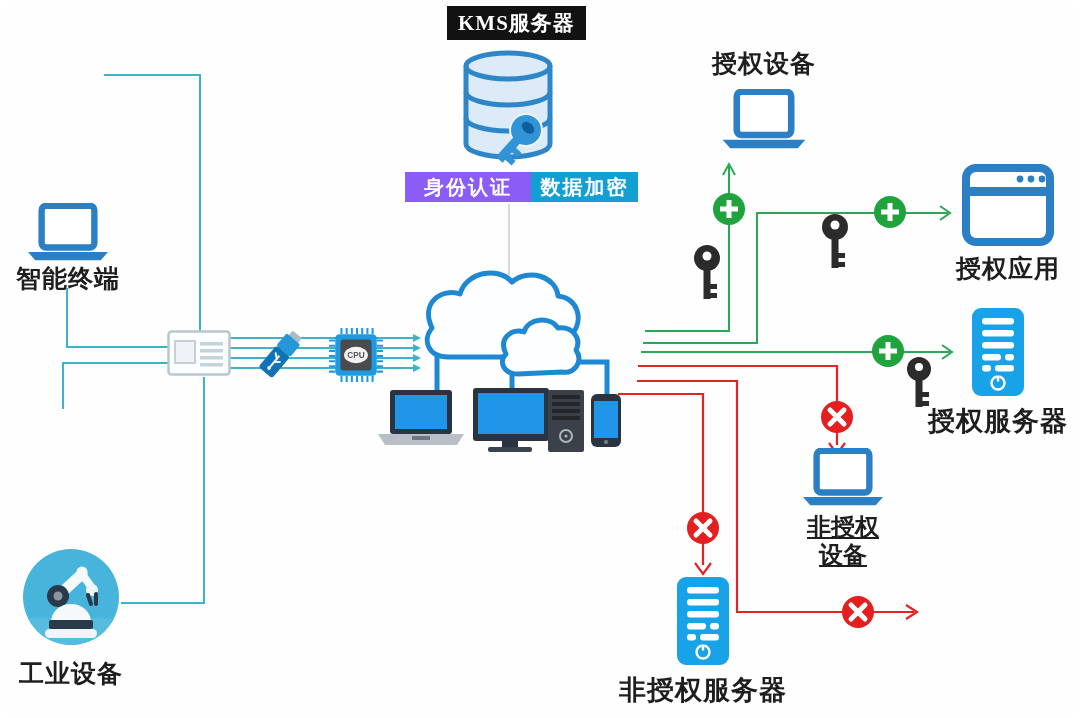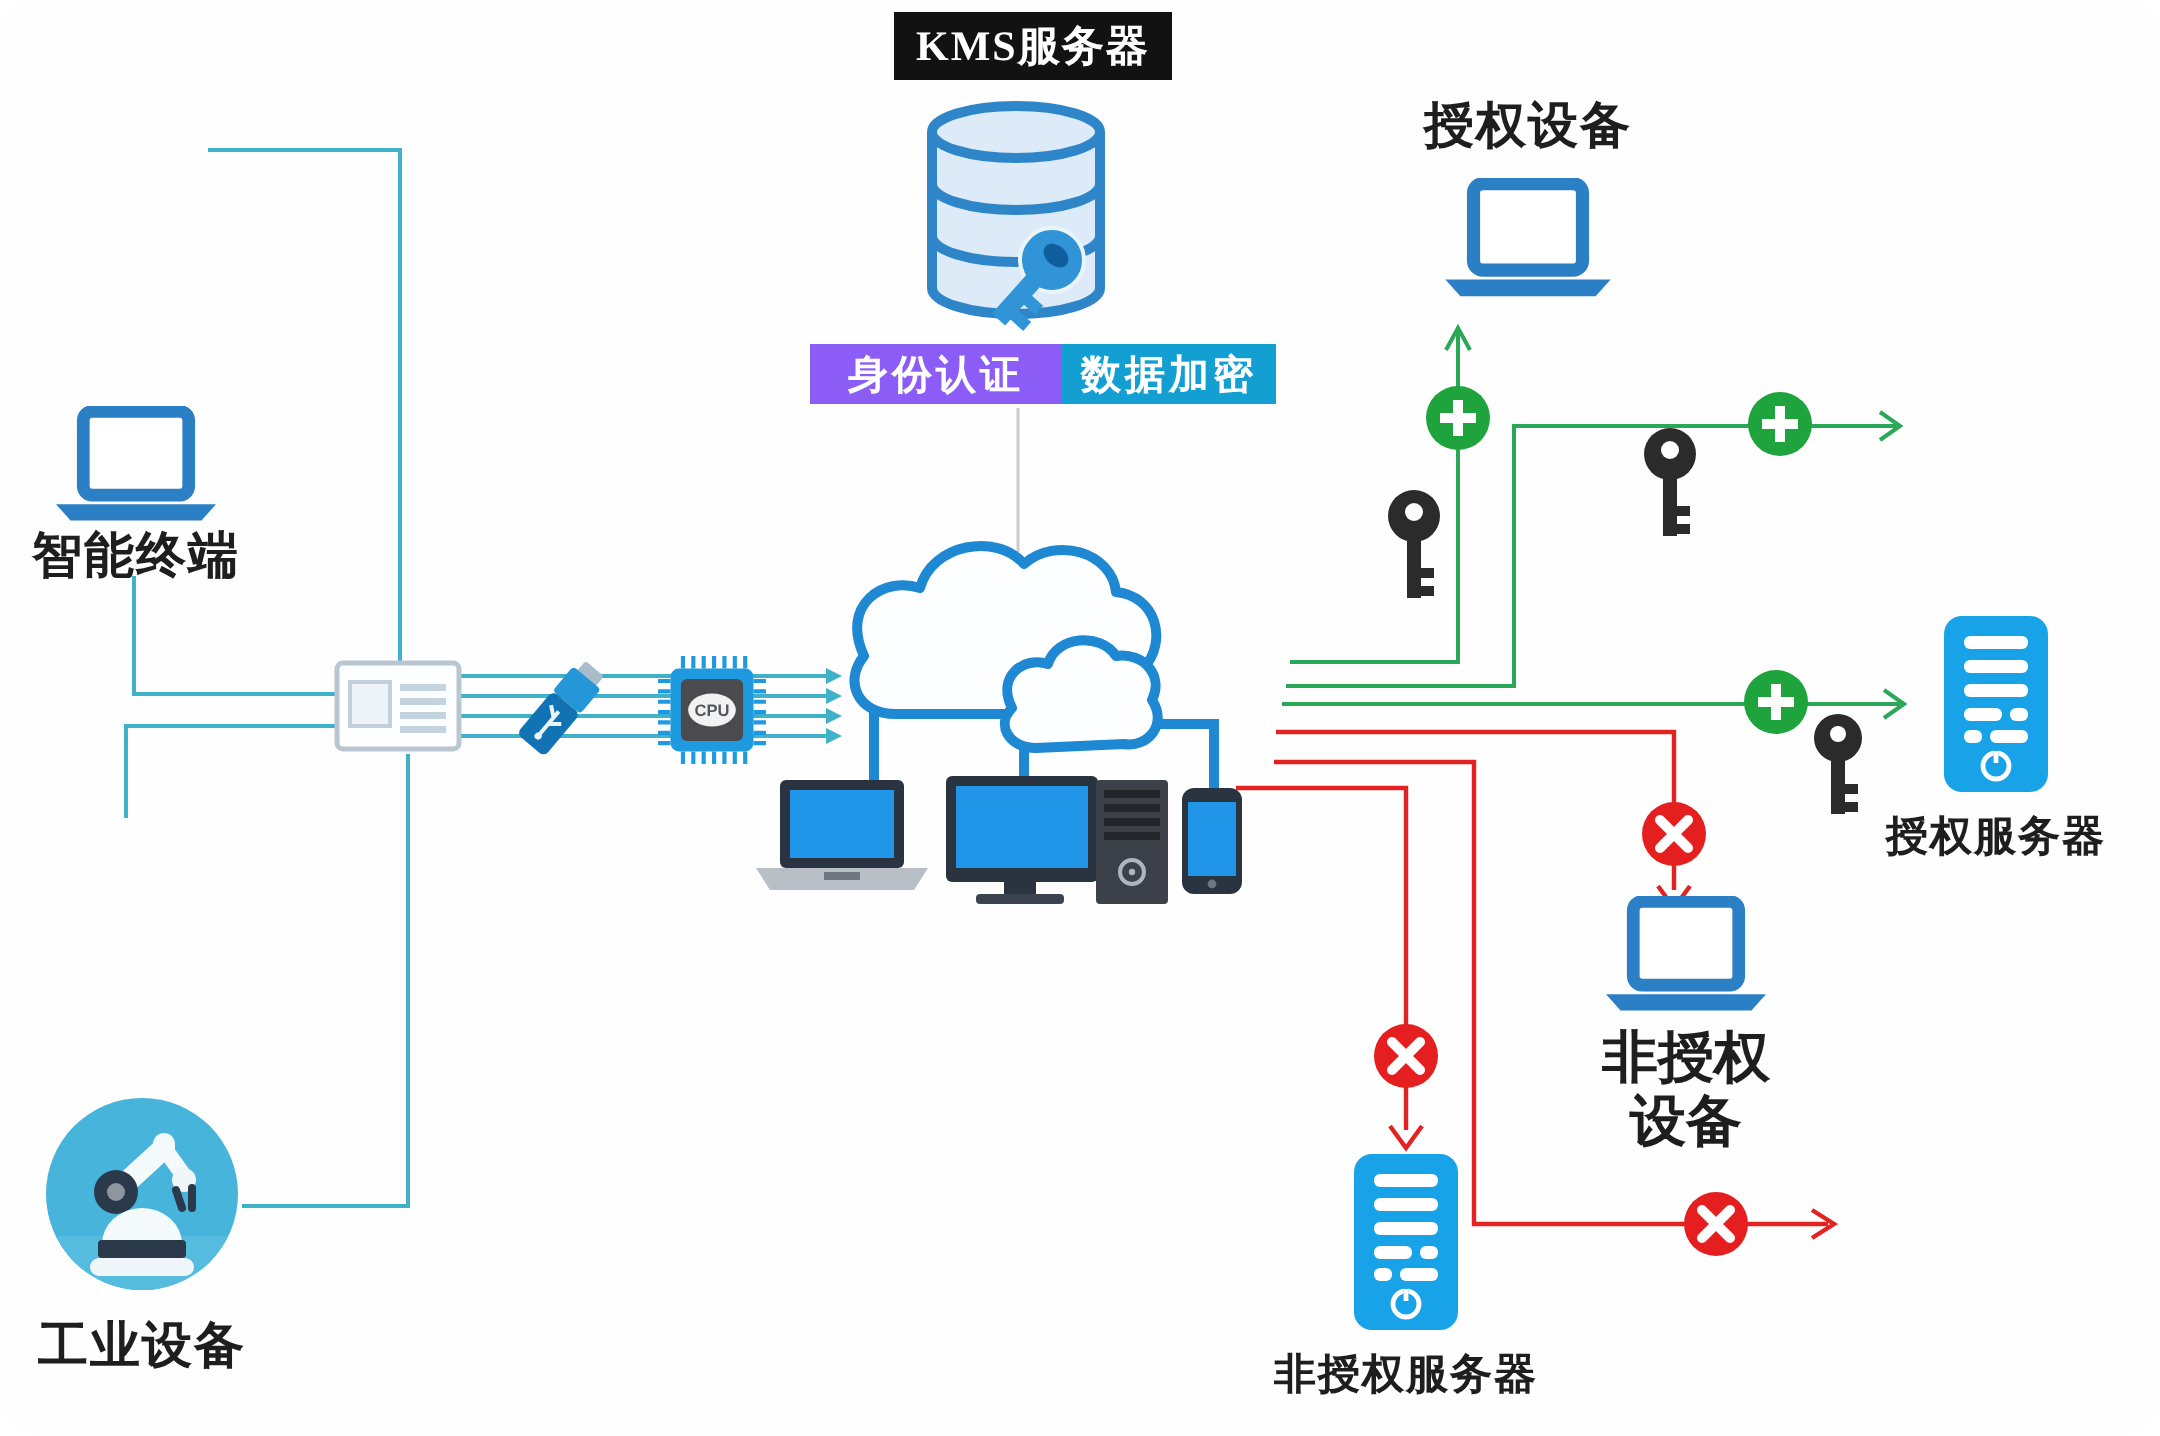--- a/index.html
+++ b/index.html
@@ -3,22 +3,22 @@
 <meta charset="utf-8">
 <style>
   * { margin:0; padding:0; box-sizing:border-box; }
   html,body { width:1080px; height:718px; background:#ffffff; overflow:hidden;
               font-family:"Liberation Serif", serif; }
   #canvas { position:relative; width:1080px; height:718px; background:#fefefe;border-radius:18px; }
   #wires { position:absolute; left:0; top:0; z-index:1; }
   .node { position:absolute; z-index:2; display:flex; flex-direction:column; align-items:center; }
   .label { font-weight:700; color:#1e1e1e; font-size:25px; line-height:1.15;
            text-align:center; white-space:nowrap; letter-spacing:1px; }
-  .label.big { font-size:21px; }
-  .label.mid { font-size:28px; letter-spacing:0; }
+  .label.big { font-size:27px; }
+  .label.mid { font-size:24px; letter-spacing:0;text-decoration:underline; }
   .kms-title { position:absolute; left:447px; top:6px; z-index:3; background:#121212;
                color:#ffffff; font-size:21px; font-weight:700; padding:3px 11px;
                letter-spacing:1px; }
   .badges { position:absolute; left:405px; top:172px; z-index:3; display:flex; height:30px; }
   .badge { display:flex; align-items:center; justify-content:center; color:#ffffff;
            font-size:20px; font-weight:700; letter-spacing:2px; }
   .badge.dark { width:126px; background:#8b5cf6; }
   .badge.cyan { width:107px; background:#149fd2; }
   .icon { display:block; }
 </style>
@@ -257,20 +257,30 @@
   </div>
 
   <div class="node" style="left:676px; top:50px; width:104px;margin-left:36px;">
     <div class="label">授权设备</div>
     <svg class="icon" style="margin-top:10px;" width="96" height="62" viewBox="0 0 92 66">
       <rect x="17" y="3" width="58" height="46" rx="5" fill="#fff" stroke="#2b7fc4" stroke-width="7"></rect>
       <path d="M2 54 L90 54 L82 63 L10 63 Z" fill="#2b7fc4"></path>
     </svg>
   </div>
 
+  <div class="node" style="left:958px; top:163px; width:100px;">
+    <svg class="icon" width="92" height="84" viewBox="0 0 92 82">
+      <rect x="4" y="4" width="84" height="74" rx="10" fill="#fff" stroke="#2b7fc4" stroke-width="8"></rect>
+      <circle cx="58" cy="15" r="3.4" fill="#2b7fc4"></circle>
+        <circle cx="69" cy="15" r="3.4" fill="#2b7fc4"></circle>
+        <circle cx="80" cy="15" r="3.4" fill="#2b7fc4"></circle>
+      <rect x="8" y="23" width="76" height="9" fill="#2b7fc4"></rect>
+    </svg>
+    <div class="label" style="margin-top:8px;">授权应用</div>
+  </div>
 
   <div class="node" style="left:928px; top:306px; width:140px;">
     <svg class="icon" width="56" height="92" viewBox="0 0 56 92">
       <rect x="2" y="2" width="52" height="88" rx="9" fill="#18a3e8"></rect>
       <rect x="12" y="12" width="32" height="6.5" rx="3" fill="#fff"></rect>
       <rect x="12" y="24" width="32" height="6.5" rx="3" fill="#fff"></rect>
       <rect x="12" y="36" width="32" height="6.5" rx="3" fill="#fff"></rect>
       <rect x="12" y="48" width="19" height="6.5" rx="3" fill="#fff"></rect>
         <rect x="35" y="48" width="9" height="6.5" rx="3" fill="#fff"></rect>
       <rect x="12" y="59" width="9" height="6.5" rx="3" fill="#fff"></rect>

